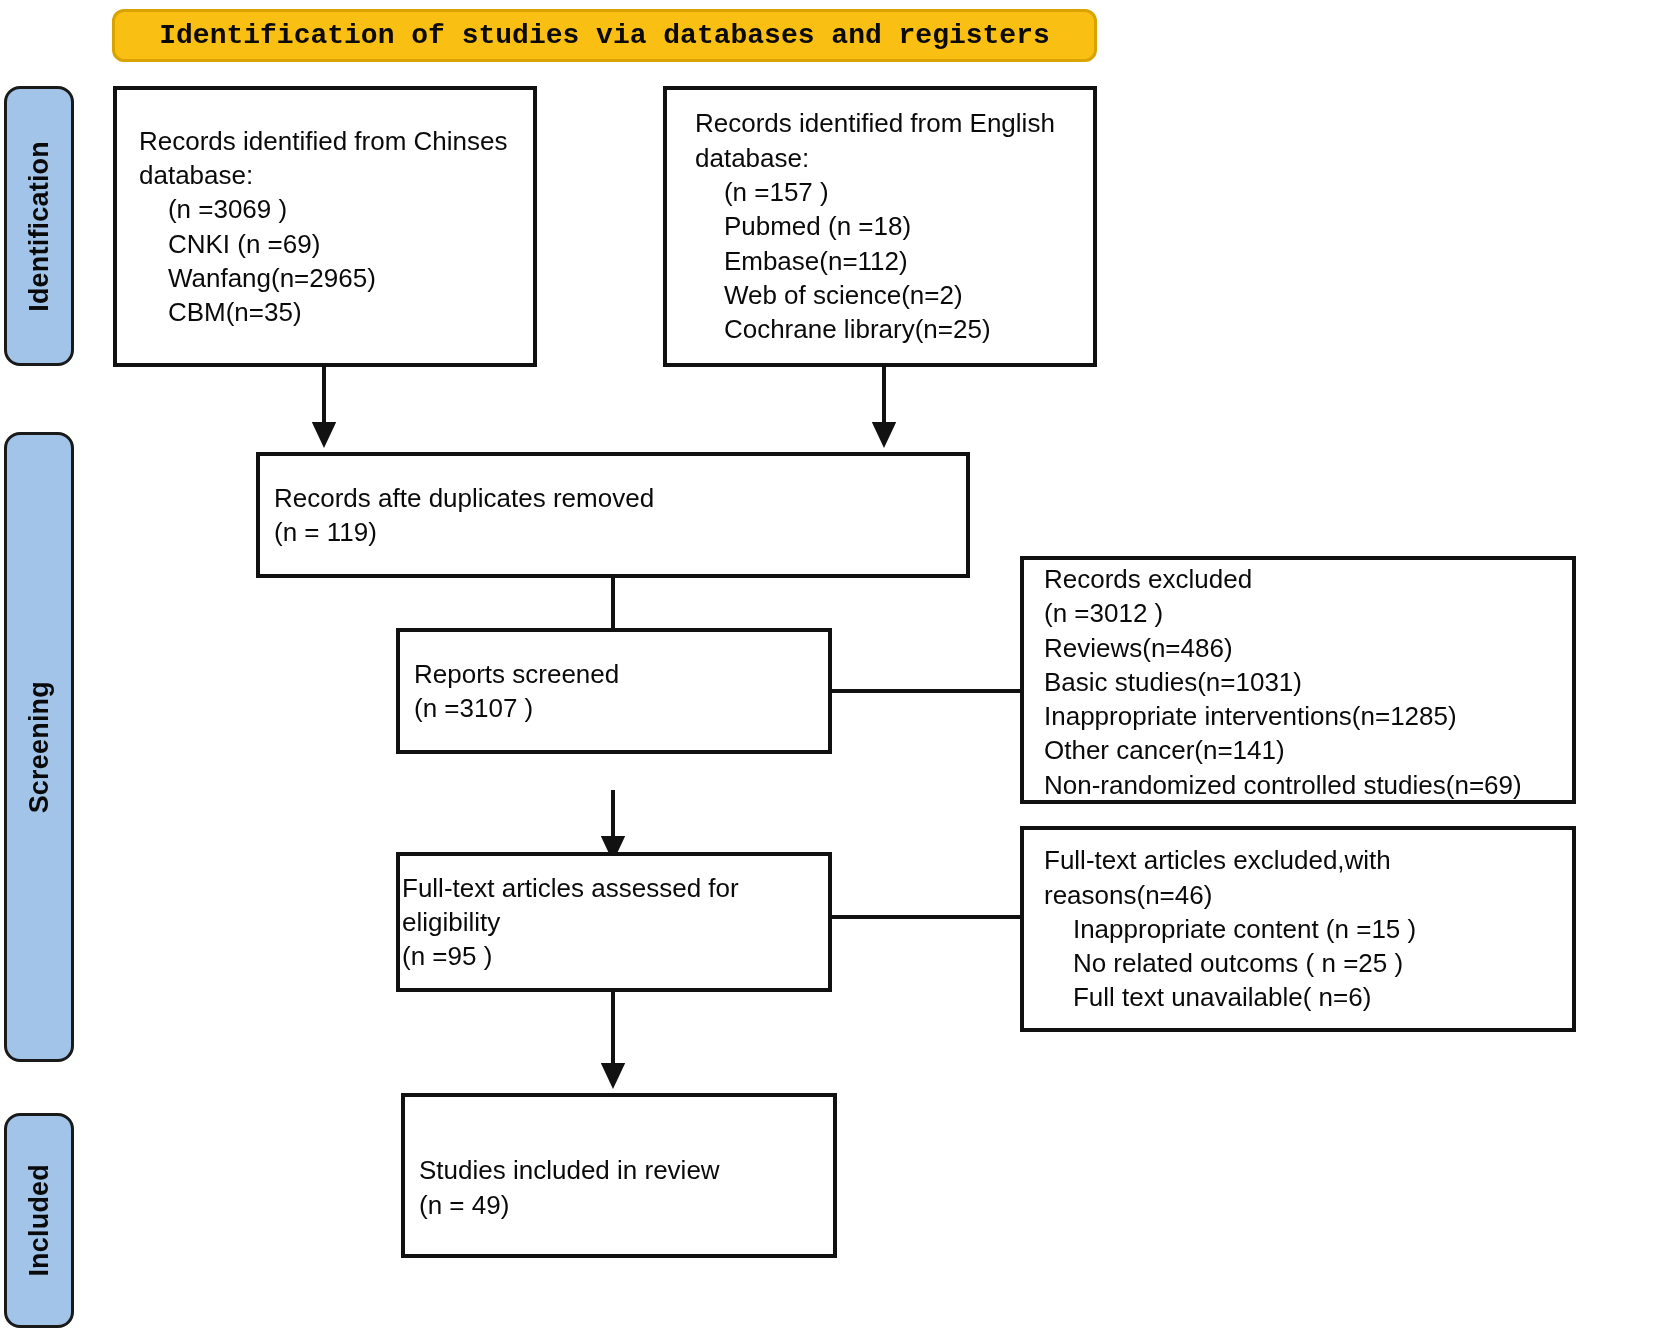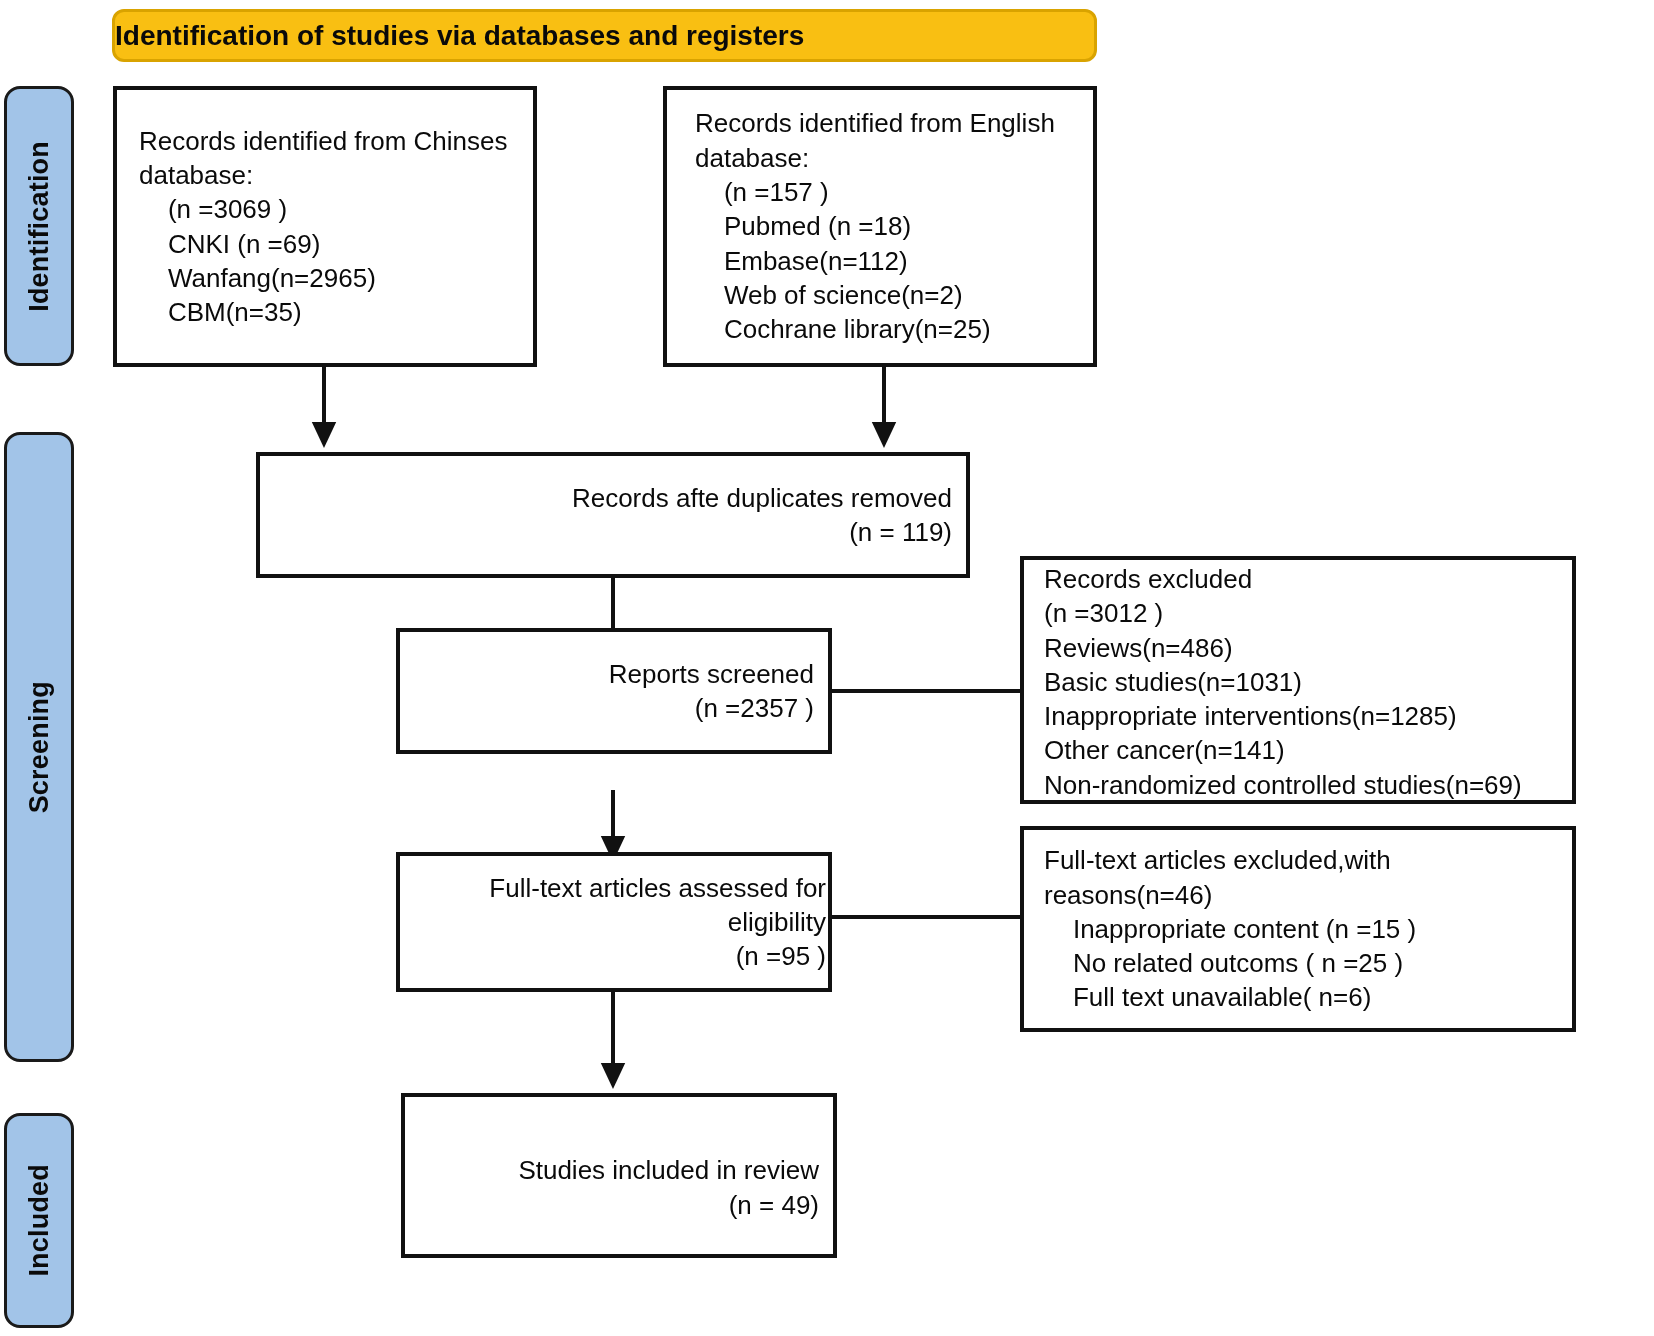--- a/index.html
+++ b/index.html
@@ -43,21 +43,22 @@
     left: 112px;
     top: 9px;
     width: 985px;
     height: 53px;
     background: #f9bf12;
     border: 3px solid #d9a300;
     border-radius: 12px;
     box-sizing: border-box;
     display: flex;
     align-items: center;
-    justify-content: flex-start;
+    justify-content: center;
+    font-family: Liberation Mono, monospace;
   }
   #header-banner .banner-text {
     font-weight: bold;
     font-size: 28px;
     color: #0a0a0a;
     white-space: nowrap;
   }
   
   .flow-box {
     position: absolute;
@@ -69,21 +70,21 @@
   .flow-box .box-body {
     font-size: 26px;
     line-height: 1.32;
     color: #0a0a0a;
     white-space: pre-wrap;
   }
   .box-left {
     text-align: left;
   }
   .box-center {
-    text-align: right;
+    text-align: left;
   }
   .vcenter {
     display: flex;
     align-items: center;
     height: 100%;
   }
   .vcenter > .box-body { width: 100%; }
   
   #connectors {
     position: absolute;
@@ -163,21 +164,21 @@
   <div class="flow-box" style="left:256px; top:452px; width:714px; height:126px;">
     <div class="vcenter">
       <div class="box-body box-center" style="padding:0 14px;">Records afte duplicates removed
 (n = 119)</div>
     </div>
   </div>
 
   <div class="flow-box" style="left:396px; top:628px; width:436px; height:126px;">
     <div class="vcenter">
       <div class="box-body box-center" style="padding:0 14px;">Reports screened
-(n =2357 )</div>
+(n =3107 )</div>
     </div>
   </div>
 
   <div class="flow-box" style="left:1020px; top:556px; width:556px; height:248px;">
     <div class="vcenter">
       <div class="box-body box-left" style="padding:4px 8px 0 20px;">Records excluded
 (n =3012 )
 Reviews(n=486)
 Basic studies(n=1031)
 Inappropriate interventions(n=1285)

